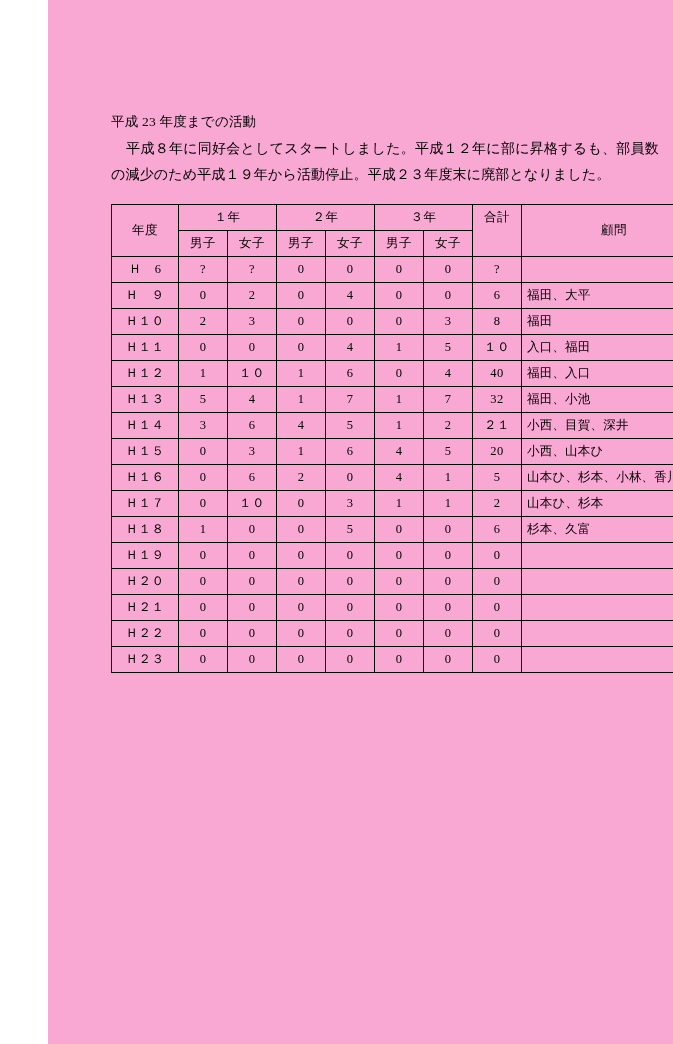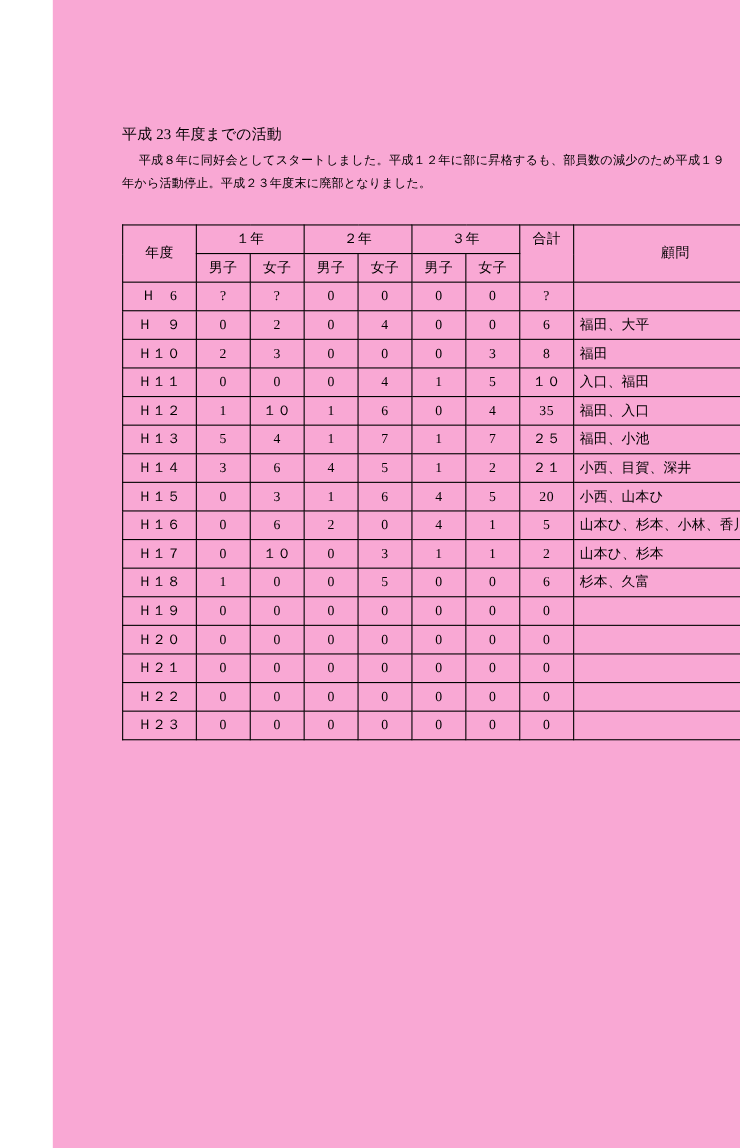--- a/index.html
+++ b/index.html
@@ -30,21 +30,21 @@
     width: 548px;
   }
   .heading {
     font-size: 13.5px;
     line-height: 1.5;
     letter-spacing: 0.2px;
     margin: 0 0 4px 0;
     font-family: "Liberation Serif", serif;
   }
   .para {
-    font-size: 11px;
+    font-size: 14px;
     line-height: 1.85;
     text-align: justify;
     margin: 0;
     letter-spacing: 0.15px;
   }
   .para .indent { display: inline-block; width: 15px; }
 
   table.activity {
     position: absolute;
     left: 63px;
@@ -162,32 +162,32 @@
           <td class="name">入口、福田</td>
         </tr>
         <tr>
           <td>Ｈ１２</td>
           <td>1</td>
           <td>１０</td>
           <td>1</td>
           <td>6</td>
           <td>0</td>
           <td>4</td>
-          <td>35</td>
+          <td>40</td>
           <td class="name">福田、入口</td>
         </tr>
         <tr>
           <td>Ｈ１３</td>
           <td>5</td>
           <td>4</td>
           <td>1</td>
           <td>7</td>
           <td>1</td>
           <td>7</td>
-          <td>２５</td>
+          <td>32</td>
           <td class="name">福田、小池</td>
         </tr>
         <tr>
           <td>Ｈ１４</td>
           <td>3</td>
           <td>6</td>
           <td>4</td>
           <td>5</td>
           <td>1</td>
           <td>2</td>

